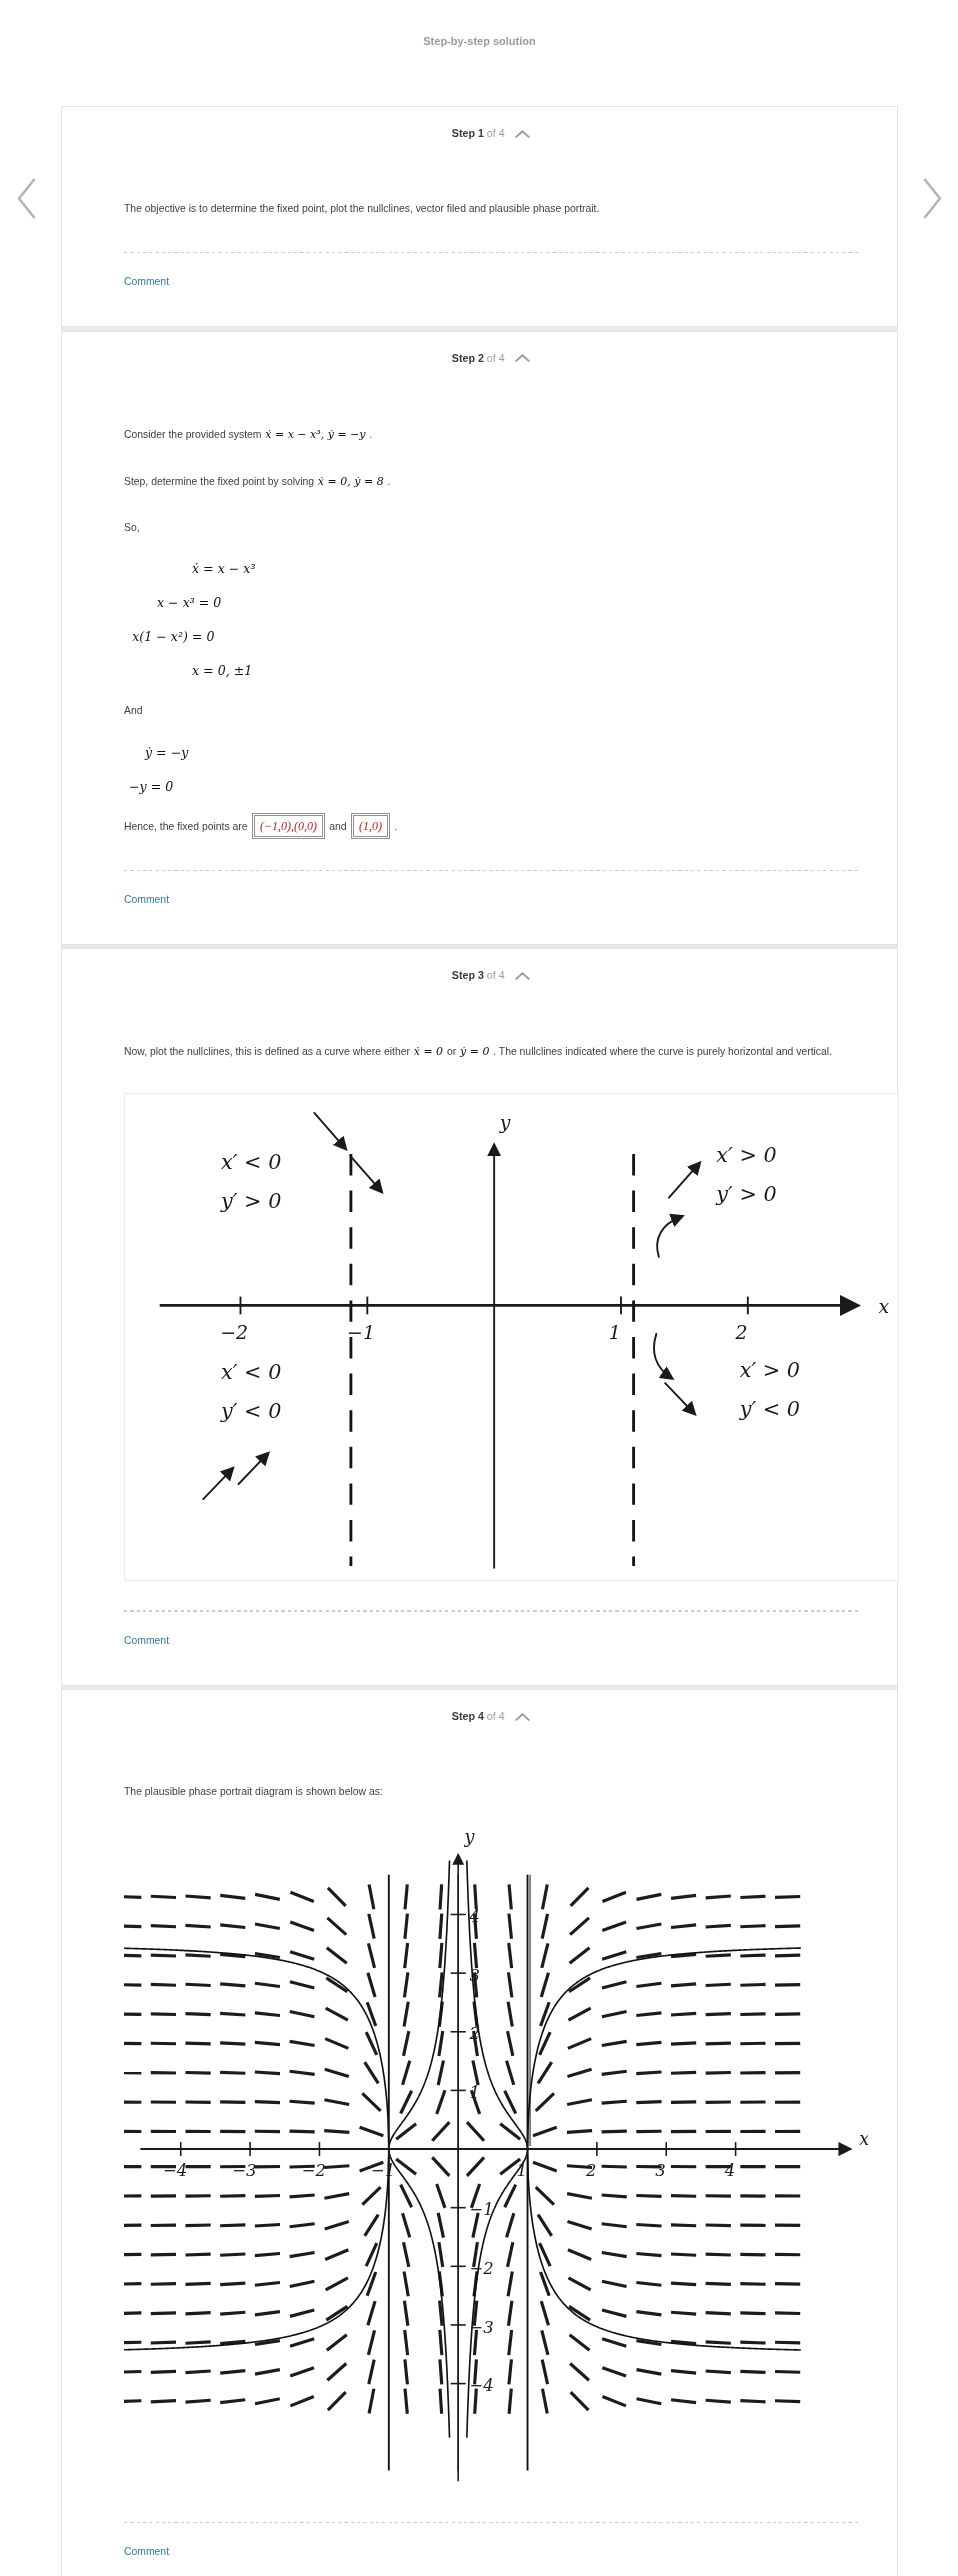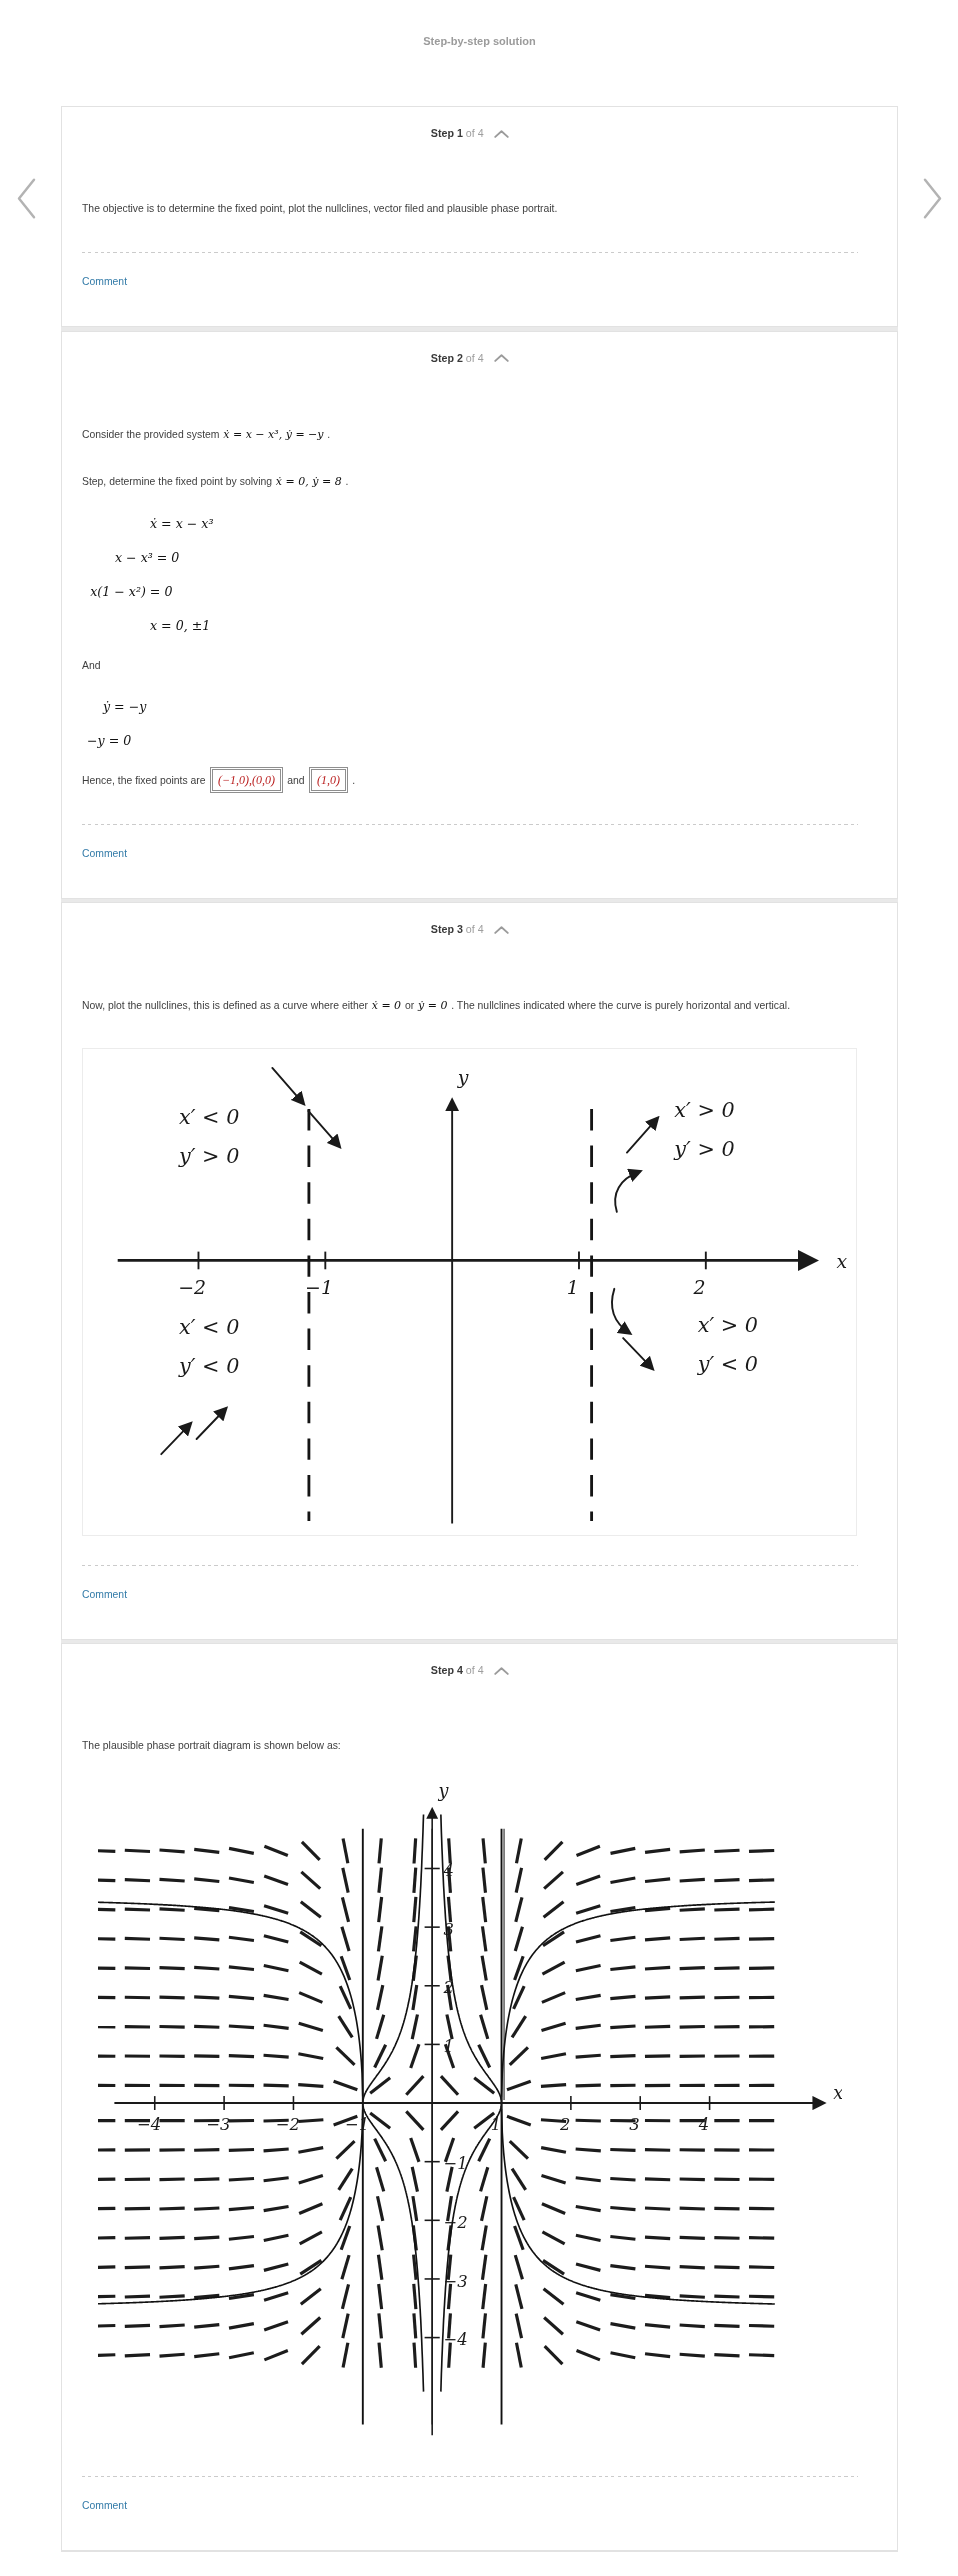--- a/index.html
+++ b/index.html
@@ -3,21 +3,21 @@
 <meta charset="utf-8">
 <style>
   html,body{margin:0;padding:0;background:#ffffff;}
   body{font-family:"Liberation Sans",sans-serif;color:#3e3e3e;width:959px;}
   .page-title{margin:16px;padding-top:19px;text-align:center;font-size:11px;font-weight:bold;color:#9b9b9b;}
   .carousel{position:relative;padding:43px 61px 14px 61px;}
   .nav-btn{position:absolute;top:112px;width:35px;height:50px;background:none;border:none;padding:0;cursor:pointer;}
   .nav-btn.prev{left:8.8px;}
   .nav-btn.next{right:8.8px;}
   .cards{display:flex;flex-direction:column;gap:3.2px;background:#e9e9e9;border-bottom:0.6px solid #e2e2e2;}
-  .card{background:#fff;border:0.6px solid #e2e2e2;padding:19px 39px 39px 20px;}
+  .card{background:#fff;border:0.6px solid #e2e2e2;padding:19px 39px 39px 62px;}
   .step-header{text-align:center;font-size:10.7px;color:#9e9e9e;}
   .step-label{font-weight:bold;color:#3a3a3a;}
   .collapse-btn{background:none;border:none;padding:0 0 0 7.6px;cursor:pointer;vertical-align:-0.6px;}
   .step-body{margin-top:54px;}
   .body-text{margin:17.7px 0;font-size:10.4px;line-height:2.7;color:#3e3e3e;max-width:771px;}
   .m{font-family:"DejaVu Serif",serif;font-style:italic;font-size:11px;color:#111;margin:0 3.8px;}
   .eqs{margin:15px 0;}
   .eq{font-family:"DejaVu Serif",serif;font-style:italic;font-size:12.6px;color:#111;margin:19px 0;}
   .ind-a{margin-left:68px;}
   .ind-b{margin-left:33px;}
@@ -80,20 +80,21 @@
           <span class="step-of">of 4</span>
           <button class="collapse-btn">
             <svg width="15" height="8.2" viewBox="0 0 24 13">
               <polyline points="2,11 12,2 22,11" fill="none" stroke="#9b9b9b" stroke-width="3" stroke-linecap="round" stroke-linejoin="round"></polyline>
             </svg>
           </button>
         </header>
         <div class="step-body">
           <p class="body-text"><span>Consider the provided system</span><span class="m">ẋ = x − x³, ẏ = −y</span><span>.</span></p>
           <p class="body-text"><span>Step, determine the fixed point by solving</span><span class="m">ẋ = 0, ẏ = 8</span><span>.</span></p>
+          <p class="body-text">So,</p>
           <div class="eqs">
             <div class="eq ind-a">ẋ = x − x³</div>
             <div class="eq ind-b">x − x³ = 0</div>
             <div class="eq ind-c">x(1 − x²) = 0</div>
             <div class="eq ind-a">x = 0, ±1</div>
           </div>
           <p class="body-text">And</p>
           <div class="eqs">
             <div class="eq ind-d">ẏ = −y</div>
             <div class="eq ind-e">−y = 0</div>

